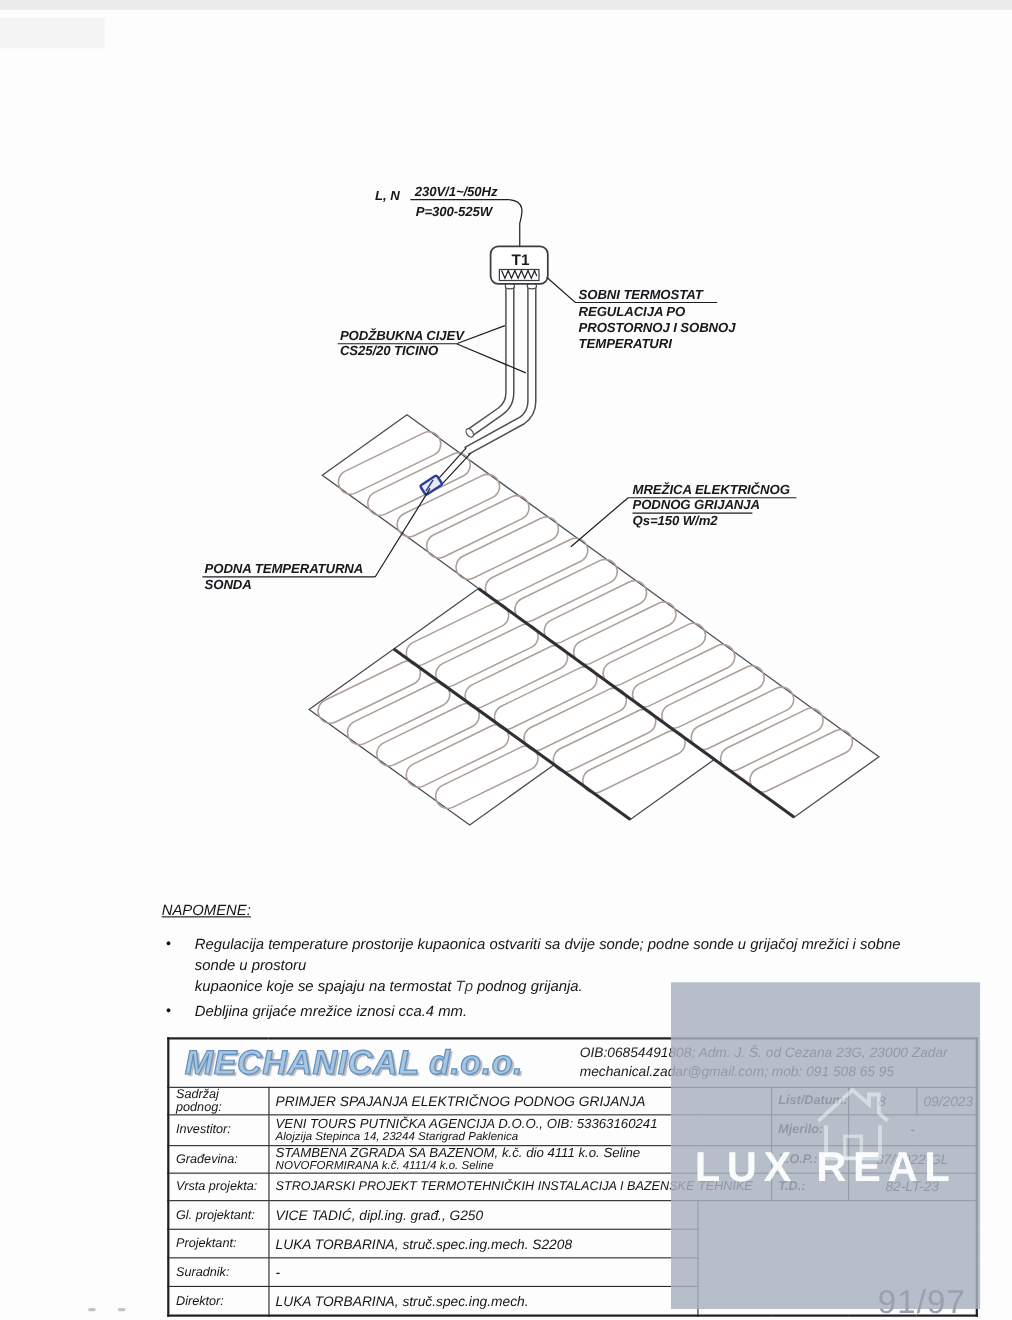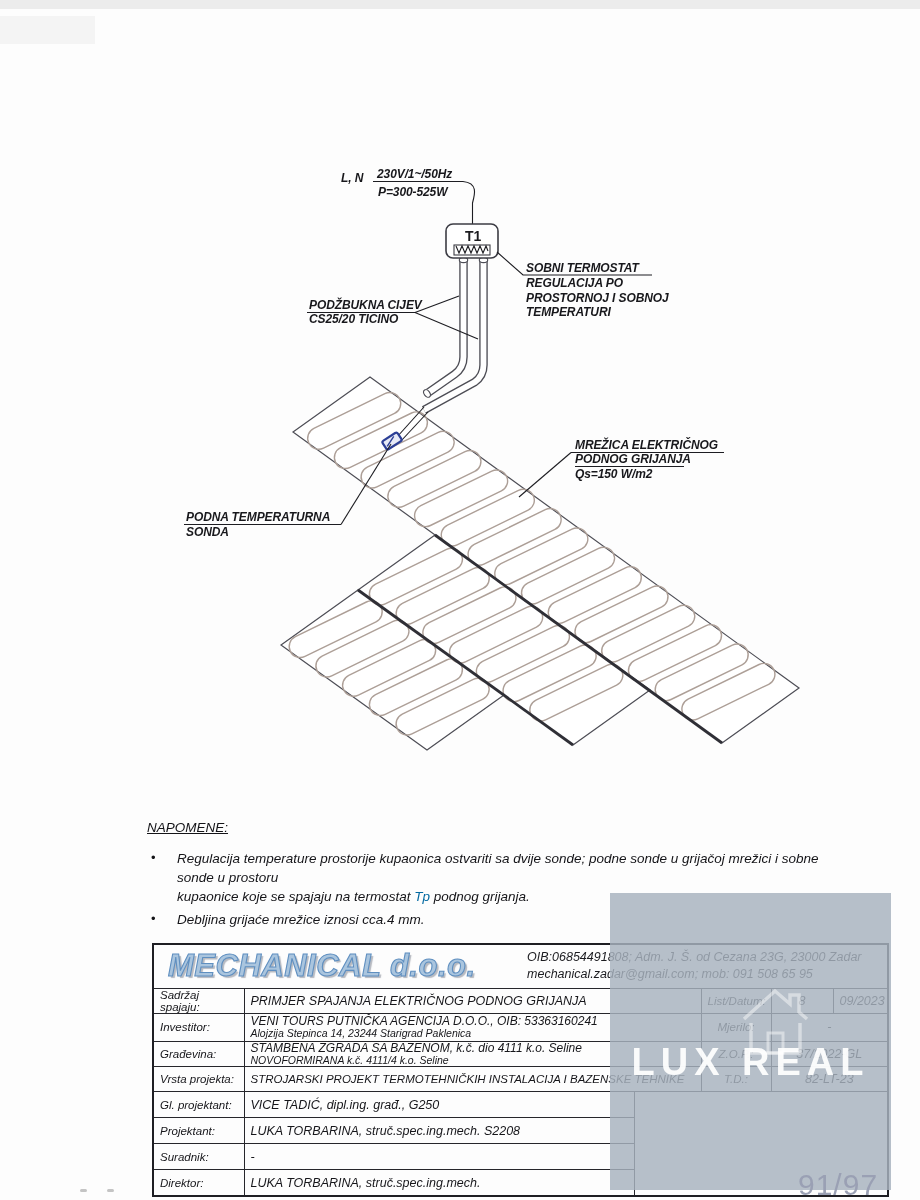--- a/index.html
+++ b/index.html
@@ -20,33 +20,33 @@
   .pipeo{stroke:#4d4d55;stroke-width:8.5;fill:none;stroke-linejoin:round;}
   .pipei{stroke:#ffffff;stroke-width:5.8;fill:none;stroke-linejoin:round;}
   .pipecap{fill:#ffffff;stroke:#4d4d55;stroke-width:1.1;}
 
   
   #notes{position:absolute;left:147px;top:820px;width:680px;color:#141418;
          font-style:italic;font-size:13.5px;}
   #notes .head{font-weight:400;text-decoration:underline;margin-bottom:14px;}
   #notes .row{display:flex;margin-bottom:4px;line-height:1.42;}
   #notes .blt{width:26px;flex:0 0 26px;font-style:normal;font-size:13px;padding-left:4px;}
-  .green{color:#0369a1;}
+  .green{color:#404040;}
 
   
   #tblock{position:absolute;left:152px;top:943px;}
   table.tb{border-collapse:collapse;width:735px;table-layout:fixed;font-style:italic;
            color:#16161a;}
   table.tb td{border:1.5px solid #26262b;padding:0 6px;vertical-align:middle;overflow:hidden;}
   table.tb{border:2px solid #1e1e23;}
   td.lbl{font-size:11.5px;}
   td.val{font-size:12.5px;}
   td.val2 .l1{font-size:12px;line-height:1.15;display:block;}
   td.val2 .l2{font-size:10.5px;line-height:1.05;display:block;}
-  td.rlbl{font-size:11.5px;text-align:center;padding:0 2px;}
+  td.rlbl{font-size:11.5px;padding:0 2px;font-weight:bold;}
   td.rval{font-size:12.5px;text-align:center;padding:0 2px;}
   .hdrcell{display:flex;align-items:center;height:100%;}
   .logo{font-size:31px;font-weight:700;font-style:italic;letter-spacing:0.5px;
         color:#aac5de;-webkit-text-stroke:1.1px #5f8fc0;
         text-shadow:2.2px 2px 1px rgba(135,140,152,0.6);padding-left:8px;white-space:nowrap;}
   .cinfo{margin-left:auto;width:352px;font-size:12.5px;font-style:italic;
          line-height:1.4;color:#1c1c20;padding-right:2px;}
 
   
   #wm{position:absolute;left:610px;top:893px;width:281px;height:297px;
@@ -209,21 +209,21 @@
           <div class="hdrcell">
             <span class="logo">MECHANICAL d.o.o.</span>
             <span class="cinfo">
               <span>OIB:06854491808; Adm. J. Š. od Cezana 23G, 23000 Zadar</span><br>
               <span>mechanical.zadar@gmail.com; mob: 091 508 65 95</span>
             </span>
           </div>
         </td>
       </tr>
       <tr style="height:23px">
-        <td class="lbl">Sadržaj spajaju:</td>
+        <td class="lbl">Sadržaj podnog:</td>
         <td class="val" colspan="2">PRIMJER SPAJANJA ELEKTRIČNOG PODNOG GRIJANJA</td>
         <td class="rlbl">List/Datum:</td>
         <td class="rval">8</td>
         <td class="rval">09/2023</td>
       </tr>
       <tr style="height:28px">
         <td class="lbl">Investitor:</td>
         <td class="val2" colspan="2">
           <span class="l1">VENI TOURS PUTNIČKA AGENCIJA D.O.O., OIB: 53363160241</span>
           <span class="l2">Alojzija Stepinca 14, 23244 Starigrad Paklenica</span>

